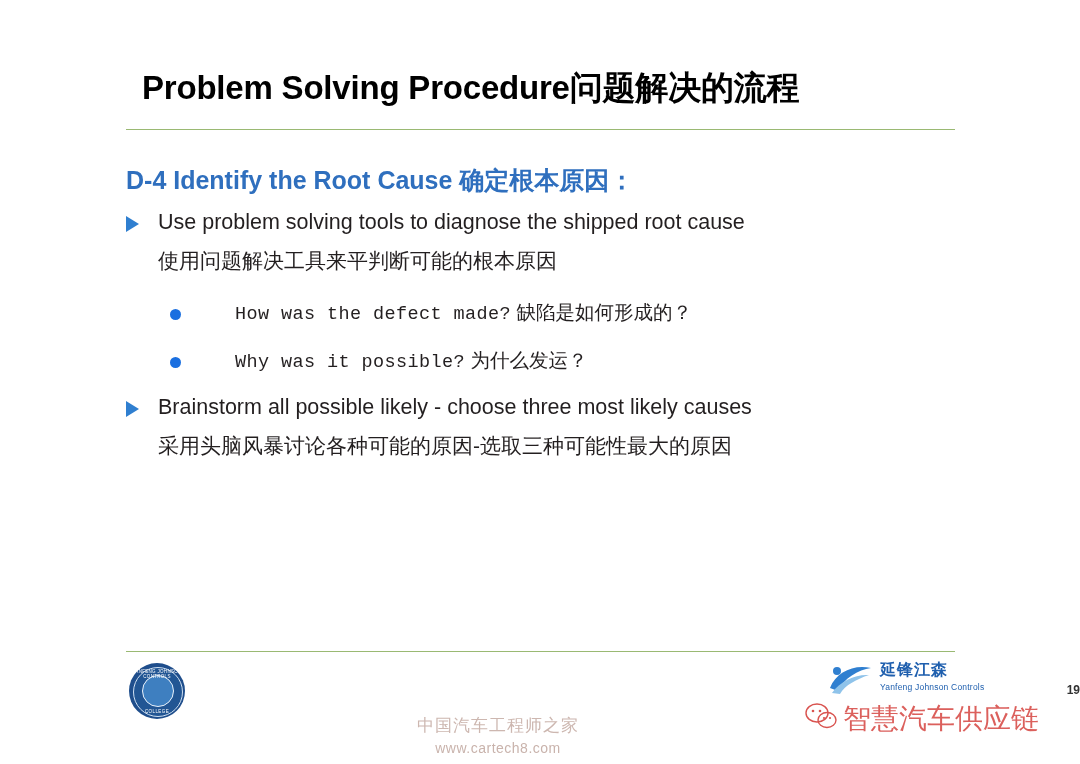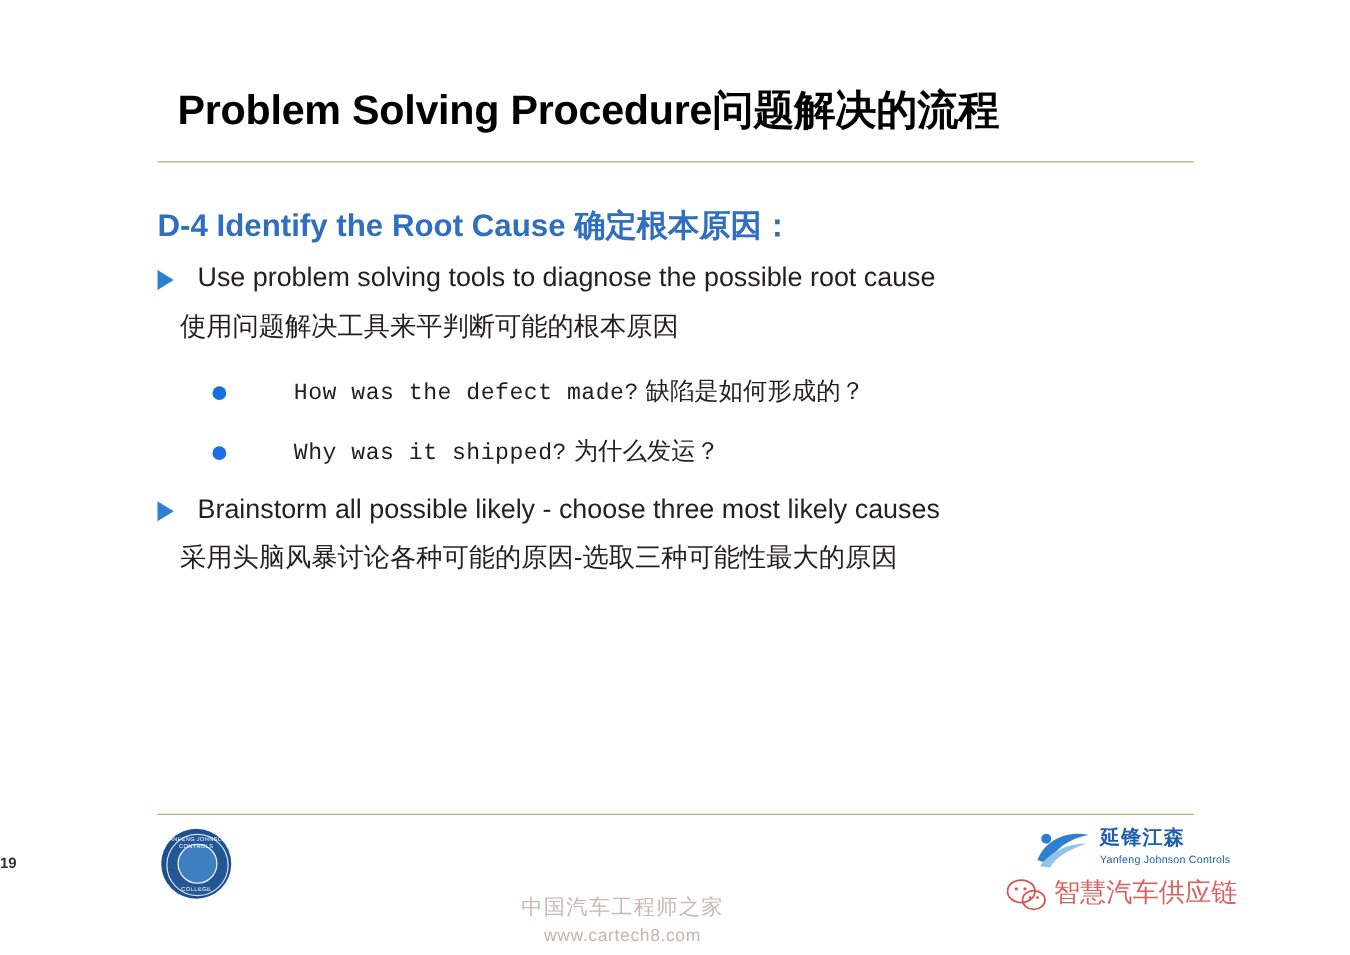--- a/index.html
+++ b/index.html
@@ -76,21 +76,21 @@
   .bullet-l1 .en {
     position: absolute;
     left: 32px;
     top: 0;
     font-size: 21.5px;
     color: #231f20;
     white-space: nowrap;
   }
   .bullet-l1 .cn {
     position: absolute;
-    left: 18px;
+    left: 32px;
     top: 37px;
     font-size: 21px;
     color: #231f20;
     white-space: nowrap;
   }
 
   .bullet-l2 {
     position: absolute;
     left: 170px;
     width: 800px;
@@ -127,21 +127,21 @@
     width: 829px;
     height: 1px;
     background: #9ab973;
   }
 
   .page-number {
     position: absolute;
     left: 0;
     top: 683px;
     width: 1080px;
-    text-align: left;
+    text-align: right;
     font-size: 12px;
     font-weight: bold;
     color: #333333;
   }
 
   
   .seal {
     position: absolute;
     left: 129px;
     top: 663px;
@@ -233,21 +233,21 @@
   }
   .wm-wechat .wm-icon {
     position: absolute;
     left: 0; top: 2px;
     width: 32px; height: 28px;
   }
   .wm-wechat .wm-text {
     position: absolute;
     left: 38px;
     top: 0px;
-    font-size: 21px;
+    font-size: 28px;
     color: #d9534f;
     white-space: nowrap;
     opacity: 0.92;
   }
 
   .wm-center {
     position: absolute;
     left: 0;
     top: 714px;
     width: 996px;
@@ -272,32 +272,32 @@
 
 <div class="slide">
 
   <div class="title">Problem Solving Procedure问题解决的流程</div>
   <div class="title-rule"></div>
 
   <div class="subtitle">D-4 Identify the Root Cause 确定根本原因：</div>
 
   <div class="bullet-l1" style="top:210px;">
     <span class="marker"></span>
-    <span class="en">Use problem solving tools to diagnose the possible root cause</span>
+    <span class="en">Use problem solving tools to diagnose the shipped root cause</span>
     <span class="cn">使用问题解决工具来平判断可能的根本原因</span>
   </div>
 
   <div class="bullet-l2" style="top:302px;">
     <span class="dot"></span>
     <span class="txt"><span class="mono">How was the defect made?</span> <span>缺陷是如何形成的？</span></span>
   </div>
 
   <div class="bullet-l2" style="top:350px;">
     <span class="dot"></span>
-    <span class="txt"><span class="mono">Why was it shipped?</span> <span>为什么发运？</span></span>
+    <span class="txt"><span class="mono">Why was it possible?</span> <span>为什么发运？</span></span>
   </div>
 
   <div class="bullet-l1" style="top:395px;">
     <span class="marker"></span>
     <span class="en">Brainstorm all possible likely - choose three most likely causes</span>
     <span class="cn">采用头脑风暴讨论各种可能的原因-选取三种可能性最大的原因</span>
   </div>
 
   <div class="footer-rule"></div>
 

